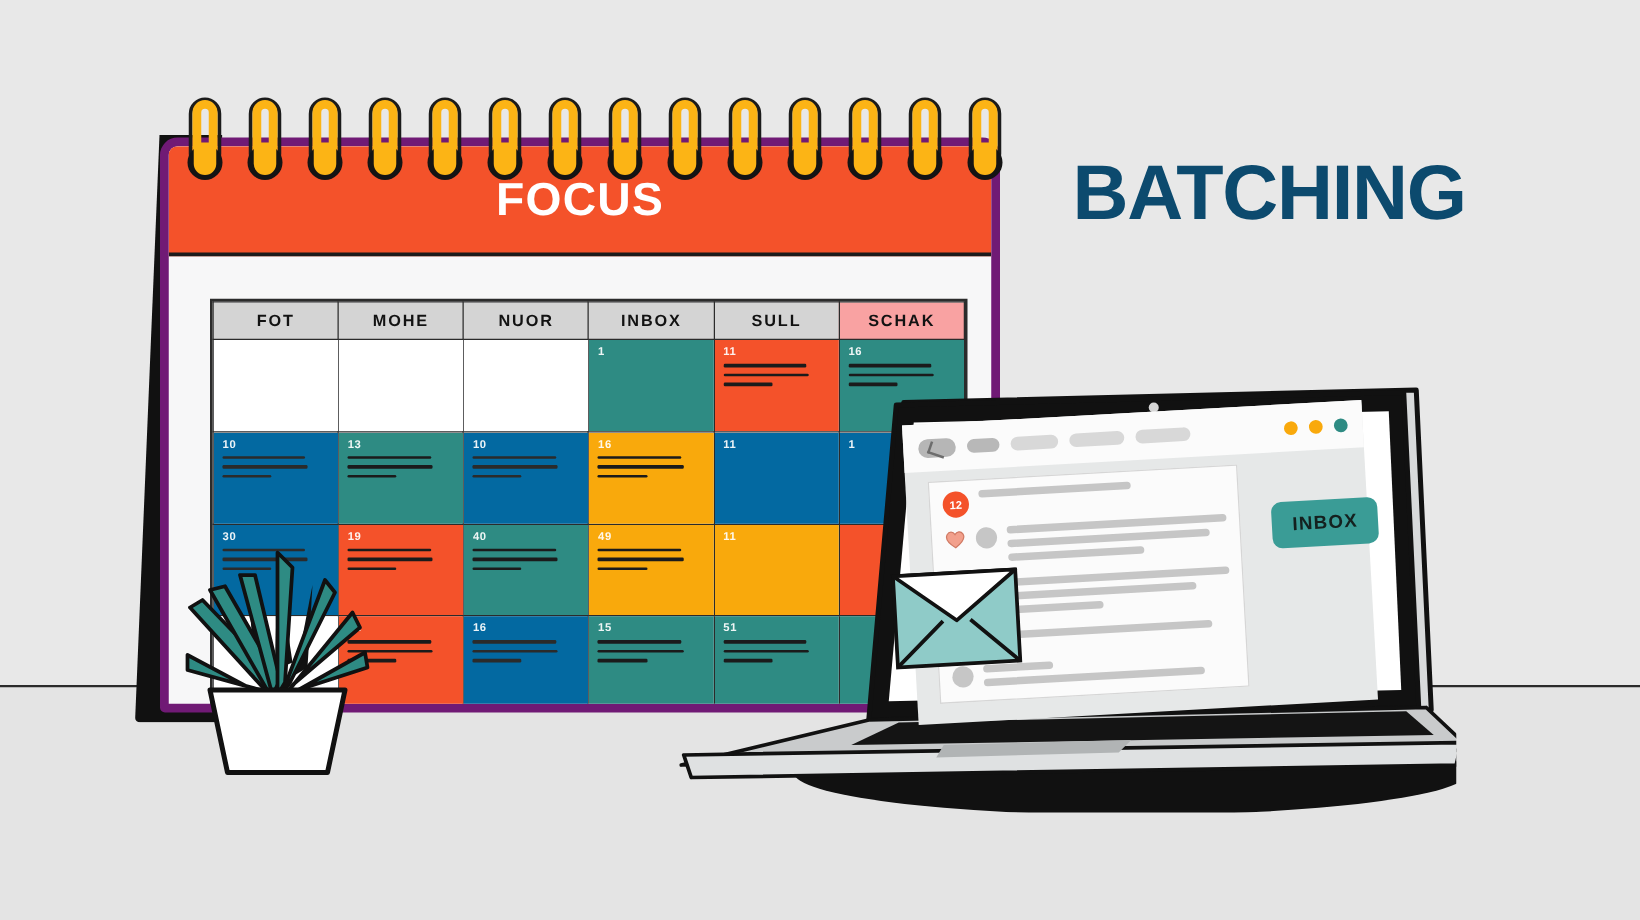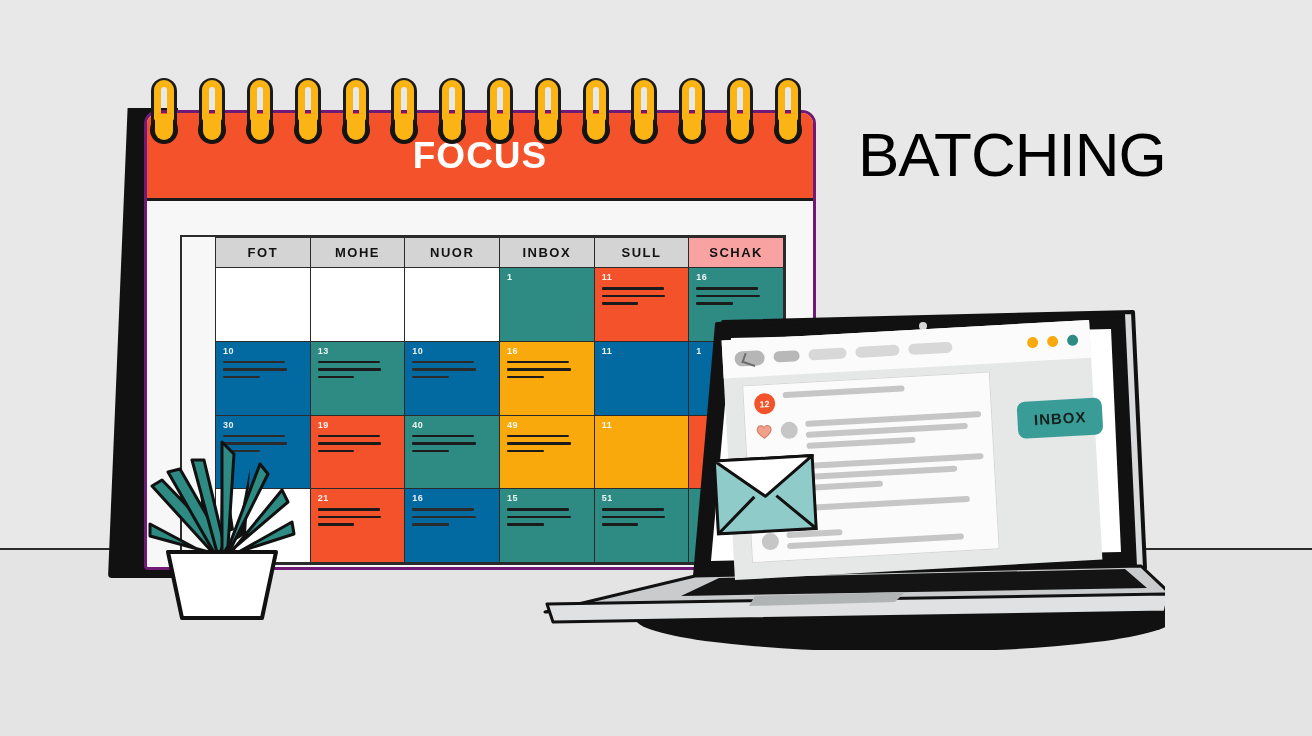--- a/index.html
+++ b/index.html
@@ -28,45 +28,45 @@
     left: 0; top: 550px;
     width: 1312px; height: 186px;
     background: #e4e4e4;
   }
 
   
   .headline {
     position: absolute;
     left: 858px; top: 126px;
     width: 420px;
-    color: #000000;
-    font-weight: normal;
+    color: #0c4a6e;
+    font-weight: bold;
     font-size: 62px;
     line-height: 0.92;
     letter-spacing: -1px;
   }
   .headline .l2 { display: block; }
 
   
   .easel {
     position: absolute;
     left: 108px; top: 108px;
     width: 70px; height: 470px;
     background: #111111;
     clip-path: polygon(28% 0%, 100% 0%, 100% 100%, 0% 100%);
     border-radius: 6px 0 0 4px;
   }
 
   
   .calendar {
     position: absolute;
-    left: 144px; top: 110px;
+    left: 128px; top: 110px;
     width: 672px; height: 460px;
     background: #f7f7f8;
-    border: 3px solid #701a75;
+    border: 7px solid #701a75;
     border-radius: 14px 14px 4px 4px;
     overflow: hidden;
   }
   .cal-header {
     position: absolute;
     left: 0; top: 0;
     width: 100%; height: 88px;
     background: #f4522a;
     border-bottom: 3px solid #1b1b1b;
     display: flex;
@@ -123,21 +123,20 @@
     border-radius: 0 0 9px 9px;
     z-index: 3;
   }
 
   
   .grid-wrap {
     position: absolute;
     left: 33px; top: 122px;
     width: 606px; height: 330px;
     border: 2px solid #2b2b2b;
-    padding-left: 33px;
   }
   table.cal-grid {
     width: 100%; height: 100%;
     border-collapse: collapse;
     table-layout: fixed;
   }
   table.cal-grid th {
     height: 30px;
     background: #d4d4d4;
     border: 1.5px solid #2b2b2b;

